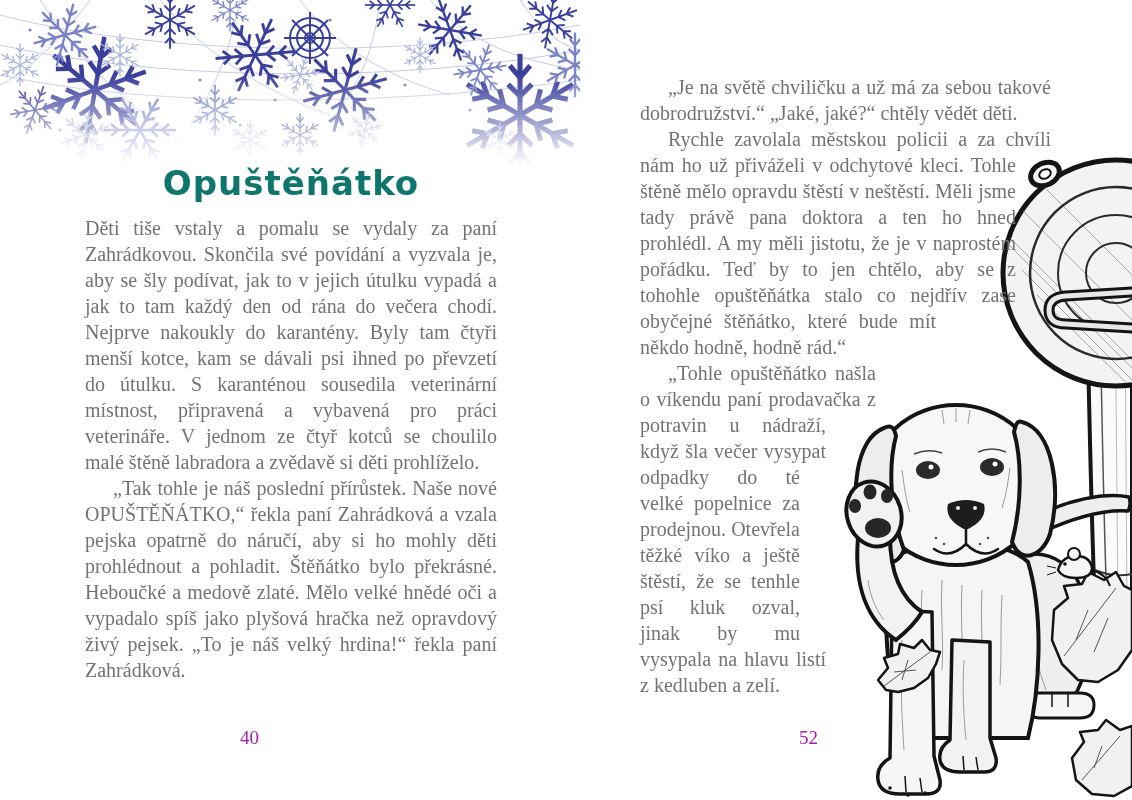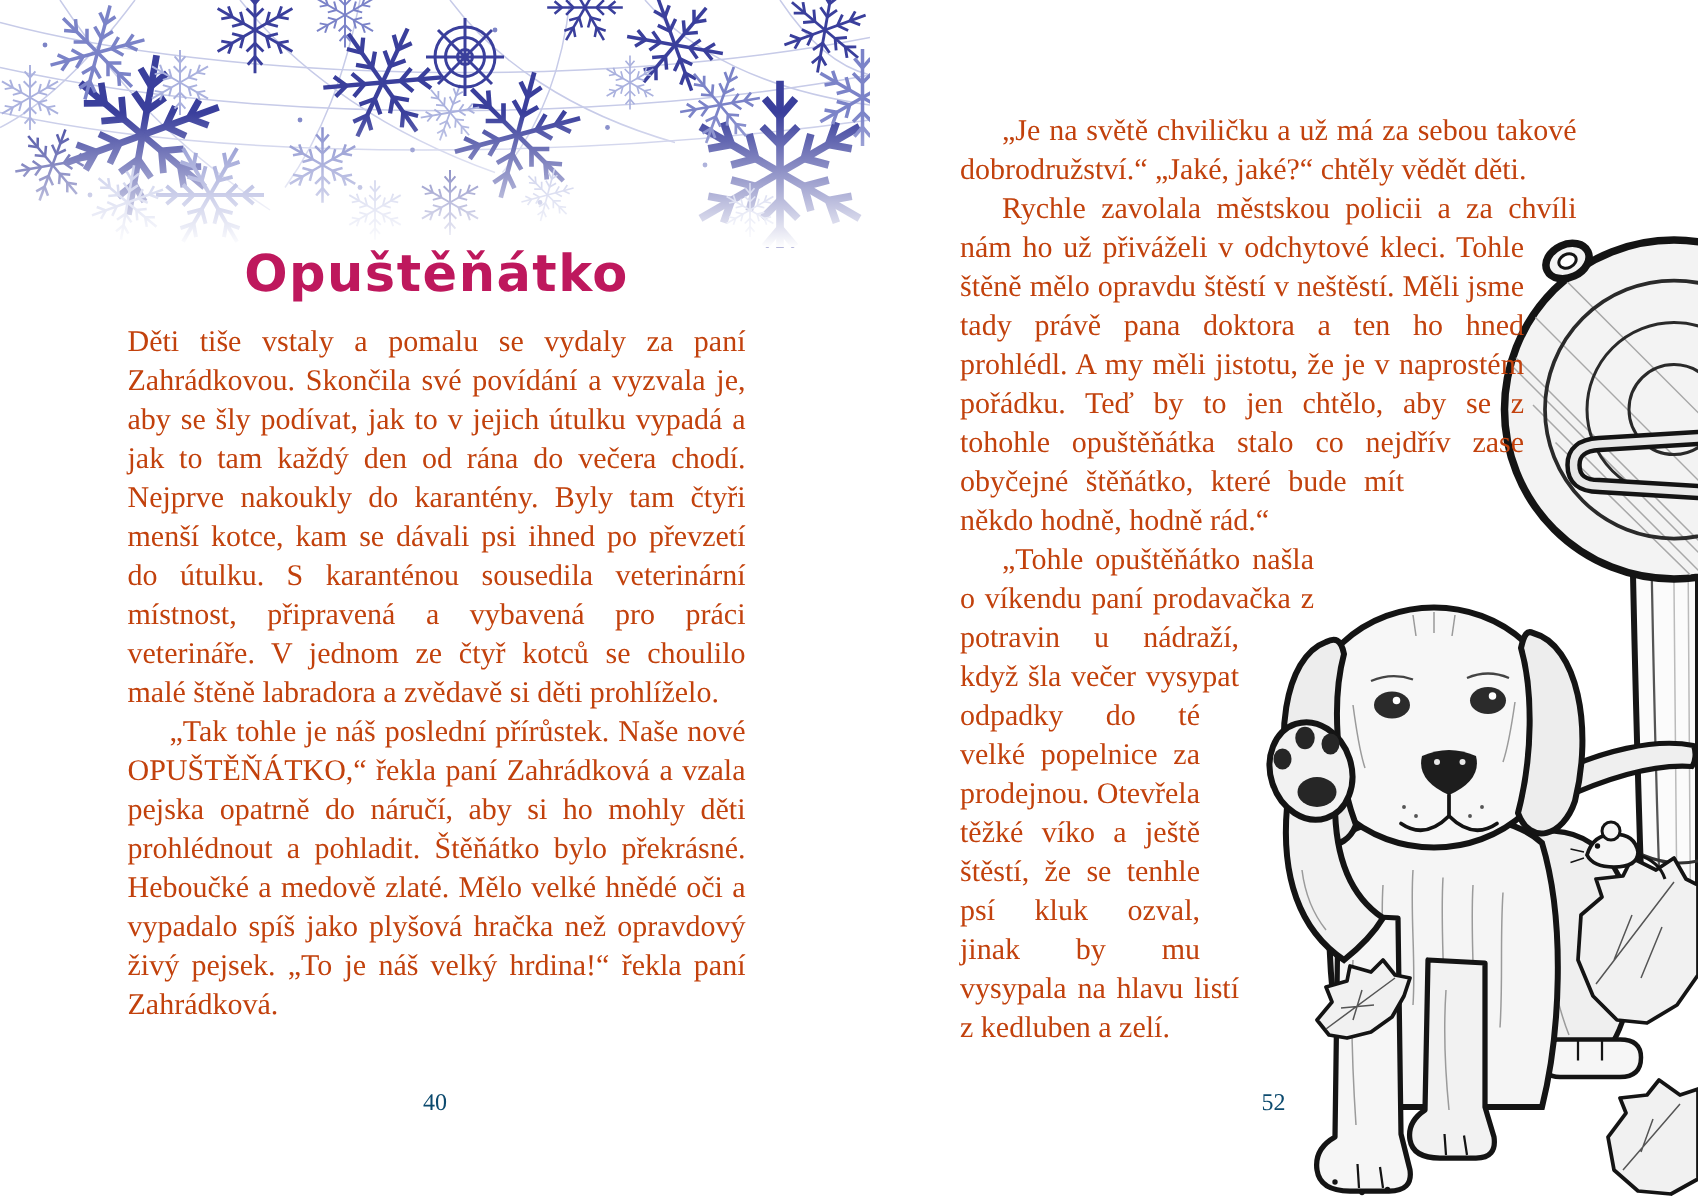--- a/index.html
+++ b/index.html
@@ -4,39 +4,39 @@
 <style>
   html,body { margin:0; padding:0; background:#ffffff; }
   #spread {
     position:relative; width:1132px; height:800px; overflow:hidden;
     background:#ffffff; font-family:"Liberation Serif", serif;
   }
   .snow-band { position:absolute; left:0; top:0; }
   .chapter-title {
     position:absolute; left:85px; top:140px; width:412px;
     text-align:center; font-family:"DejaVu Sans", sans-serif;
-    font-weight:bold; font-size:34px; letter-spacing:1px; color:#be185d;
+    font-weight:bold; font-size:34px; letter-spacing:1px; color:#0f766e;
   }
   .body-text { font-size:20px; line-height:26px; text-align:justify;
-    color:#c2410c; hyphens:auto; -webkit-hyphens:auto; }
+    color:#737373; hyphens:auto; -webkit-hyphens:auto; }
   .left-text  { position:absolute; left:85px;  top:215px; width:412px; }
   .right-text { position:absolute; left:640px; top:74px;  width:412px; }
   .body-text p { margin:0; }
   .body-text p.indent { text-indent:28px; }
   .step { float:right; clear:right; }
   .f0 { width:1px;   height:80px; }
   .f1 { width:36px;  height:160px; }
   .f2 { width:116px; height:52px; }
   .f3 { width:176px; height:52px; }
   .f4 { width:226px; height:52px; }
   .f5 { width:252px; height:156px; }
   .f6 { width:226px; height:150px; }
   .pagenum {
-    position:absolute; top:727px; width:100px; text-align:center;
-    font-size:16px; color:#0c4a6e;
+    position:absolute; top:727px; width:100px; text-align:left;
+    font-size:19px; color:#a21caf;
   }
   .pagenum.pn-left  { left:240px; }
   .pagenum.pn-right { left:799px; }
   .illustration { position:absolute; left:832px; top:140px; }
 </style>
 </head>
 <body>
 
 <div id="spread">
 

